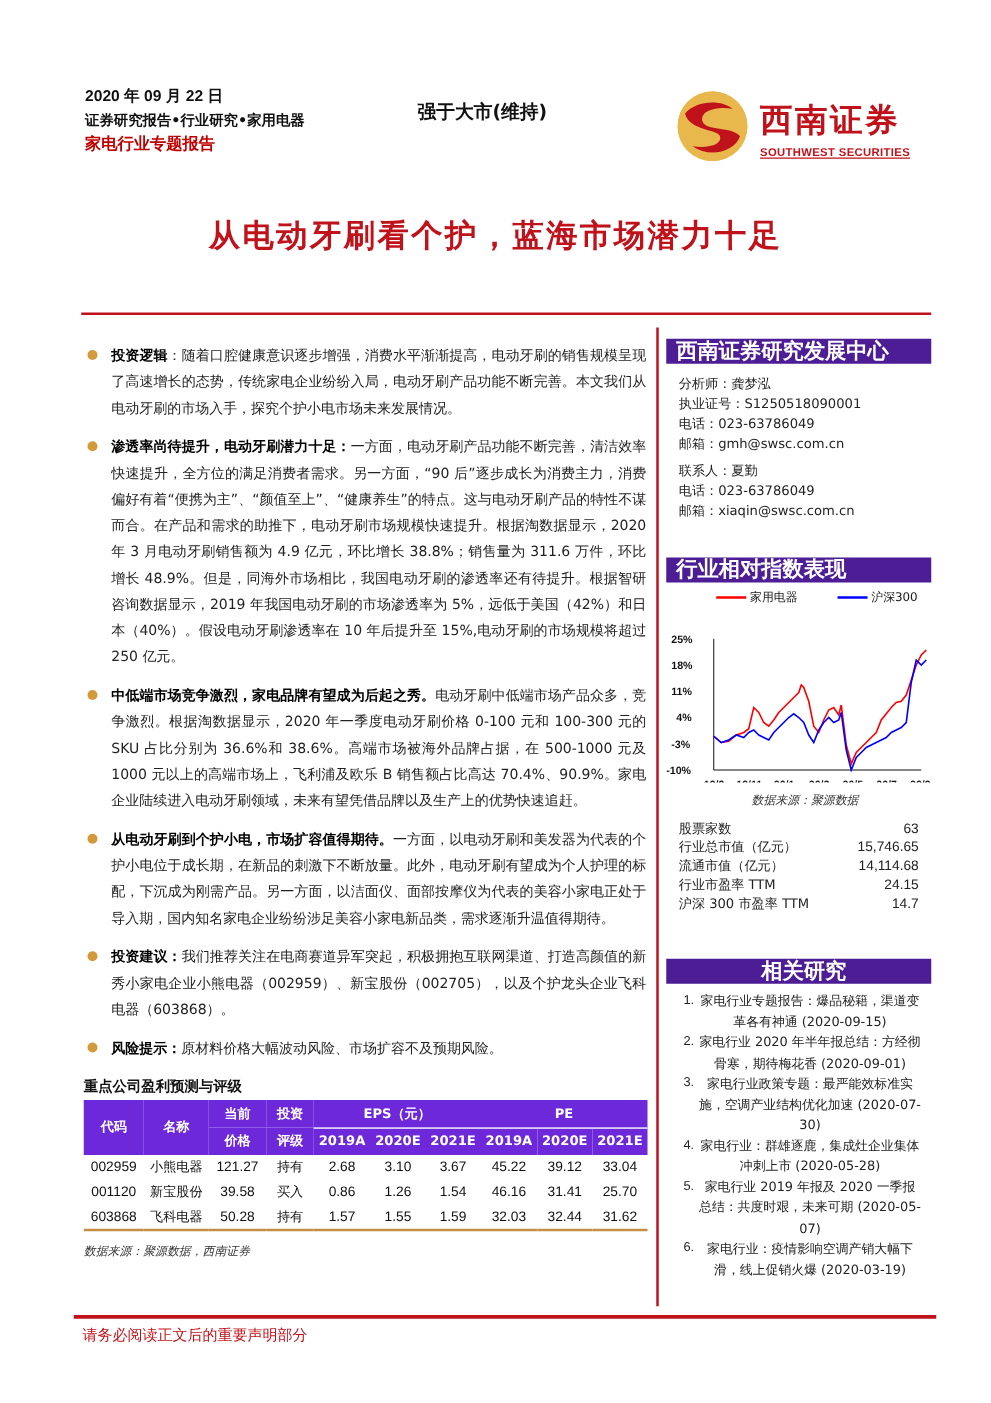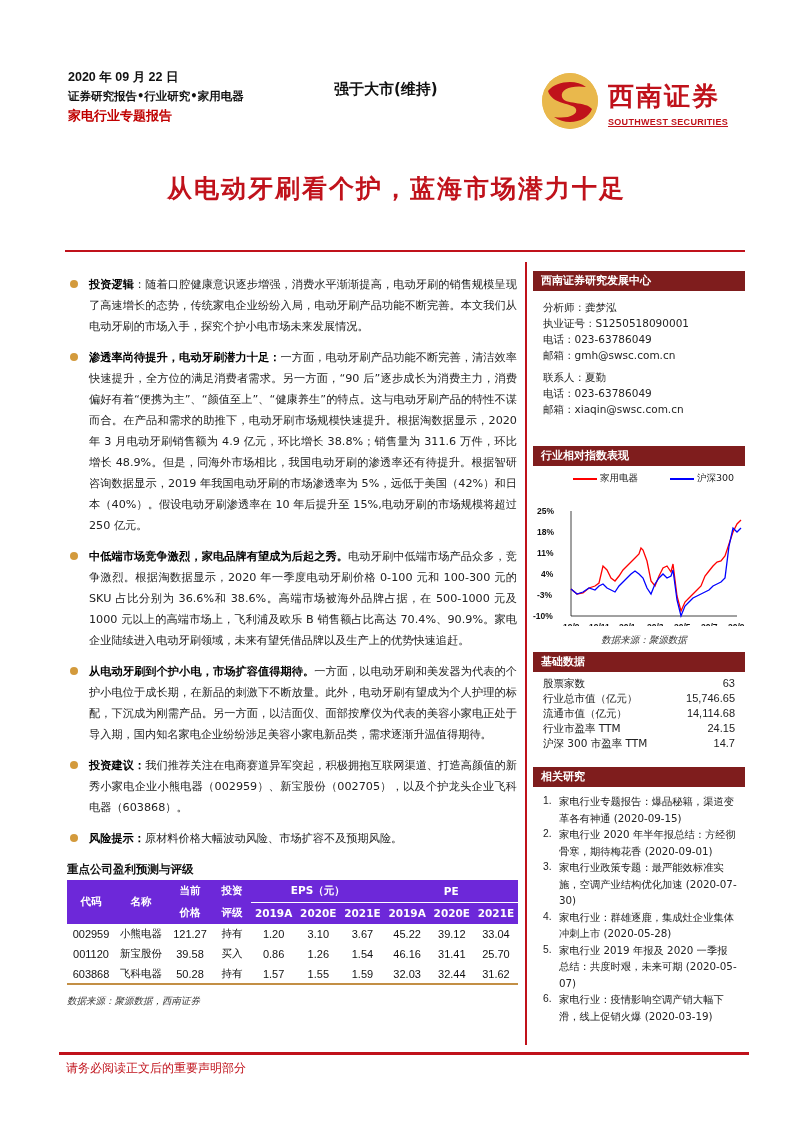--- a/index.html
+++ b/index.html
@@ -33,21 +33,21 @@
   .tbl-title { position: absolute; left: 67px; top: 862px; font-weight: bold; font-size: 11.5px; color: #111; }
   table.fc { position: absolute; left: 67px; top: 880px; width: 451px; border-collapse: collapse; font-size: 11px; }
   table.fc th { background: #6d28d9; color: #fff; font-weight: bold; height: 22px; font-size: 10.5px; text-align: center; }
   table.fc th.sub { border-top: 1.5px solid #fff; }
   table.fc td { height: 20px; text-align: center; color: #111; font-family: "Liberation Sans", sans-serif; font-size: 11px; }
   table.fc td.cn { font-family: "DejaVu Sans", sans-serif; font-size: 10.5px; }
   table.fc tr.last td { border-bottom: 2px solid #c38f45; }
   .tbl-src { position: absolute; left: 67px; top: 995px; font-size: 9.5px; font-style: italic; color: #333; }
 
   .rc { position: absolute; left: 533px; width: 212px; }
-  .rc-h { background: #7f1d1d; color: #fff; font-weight: bold; font-size: 11px; height: 20px; line-height: 20px; padding-left: 8px; }
+  .rc-h { background: #4c1d95; color: #fff; font-weight: bold; font-size: 17px; height: 20px; line-height: 20px; padding-left: 8px; }
   .rc-body { padding-left: 10px; font-size: 10.5px; line-height: 16px; color: #222; }
   .rc-body .gap { height: 6px; }
   .kv { display: flex; justify-content: space-between; padding: 0 10px 0 10px; font-size: 10.5px; line-height: 15px; color: #222; }
   .kv .v { font-family: "Liberation Sans", sans-serif; font-size: 11px; }
   .rel { padding-left: 10px; padding-right: 8px; font-size: 10.3px; line-height: 16.5px; color: #222; }
   .rel-item { display: flex; }
   .rel-item .n { width: 16px; flex-shrink: 0; font-family: "Liberation Sans", sans-serif; }
   .rel-item .t { flex: 1; }
   .src-note { font-size: 9.5px; font-style: italic; color: #333; padding-left: 10px; }
 
@@ -129,21 +129,21 @@
       <th class="sub">2020E</th>
       <th class="sub">2021E</th>
     </tr>
   </thead>
   <tbody>
     <tr>
       <td>002959</td>
       <td class="cn">小熊电器</td>
       <td>121.27</td>
       <td class="cn">持有</td>
-      <td>1.20</td>
+      <td>2.68</td>
       <td>3.10</td>
       <td>3.67</td>
       <td>45.22</td>
       <td>39.12</td>
       <td>33.04</td>
     </tr>
     <tr>
       <td>001120</td>
       <td class="cn">新宝股份</td>
       <td>39.58</td>
@@ -211,21 +211,20 @@
       <line x1="38" y1="45" x2="38" y2="150" stroke="#111" stroke-width="0.8"></line>
       <line x1="38" y1="150" x2="204" y2="150" stroke="#111" stroke-width="0.8"></line>
       <polyline fill="none" stroke="#ff0000" stroke-width="1.3" points="38,123 44,128 50,127 56,122 62,120 66,117 70,100 74,104 78,112 82,115 86,110 90,104 94,100 98,96 102,92 106,88 108,82 110,84 114,95 118,115 122,120 126,110 130,102 134,100 138,106 140,98 144,130 148,145 152,136 156,132 160,128 164,124 168,120 172,110 176,105 180,100 184,96 188,95 192,90 196,78 200,66 204,58 208,54"></polyline>
       <polyline fill="none" stroke="#0000ff" stroke-width="1.3" points="38,123 44,128 50,126 56,122 62,124 66,120 70,118 74,122 78,124 82,126 86,120 90,116 94,112 98,108 102,105 106,108 110,112 114,122 118,128 122,118 126,112 130,108 134,112 138,110 140,104 144,134 148,150 152,140 156,136 160,132 164,130 168,128 172,126 176,124 180,120 184,118 188,116 192,112 196,80 200,62 204,66 208,62"></polyline>
     </svg>
   </div>
   <div class="src-note" style="margin-top:8px;text-align:center;">数据来源：聚源数据</div>
 </div>
 
 <div class="rc" style="top:652px;">
-  <div class="rc-h">基础数据</div>
   <div style="margin-top:4px;">
     <div class="kv">
         <span>股票家数</span>
         <span class="v">63</span>
       </div>
     <div class="kv">
         <span>行业总市值（亿元）</span>
         <span class="v">15,746.65</span>
       </div>
     <div class="kv">
@@ -236,21 +235,21 @@
         <span>行业市盈率 TTM</span>
         <span class="v">24.15</span>
       </div>
     <div class="kv">
         <span>沪深 300 市盈率 TTM</span>
         <span class="v">14.7</span>
       </div>
   </div>
 </div>
 
-<div class="rc" style="top:767px;">
+<div class="rc" style="top:767px;text-align:center;">
   <div class="rc-h">相关研究</div>
   <div class="rel" style="margin-top:6px;">
     <div class="rel-item">
         <span class="n">1.</span>
         <span class="t">家电行业专题报告：爆品秘籍，渠道变革各有神通 (2020-09-15)</span>
       </div>
     <div class="rel-item">
         <span class="n">2.</span>
         <span class="t">家电行业 2020 年半年报总结：方经彻骨寒，期待梅花香 (2020-09-01)</span>
       </div>

